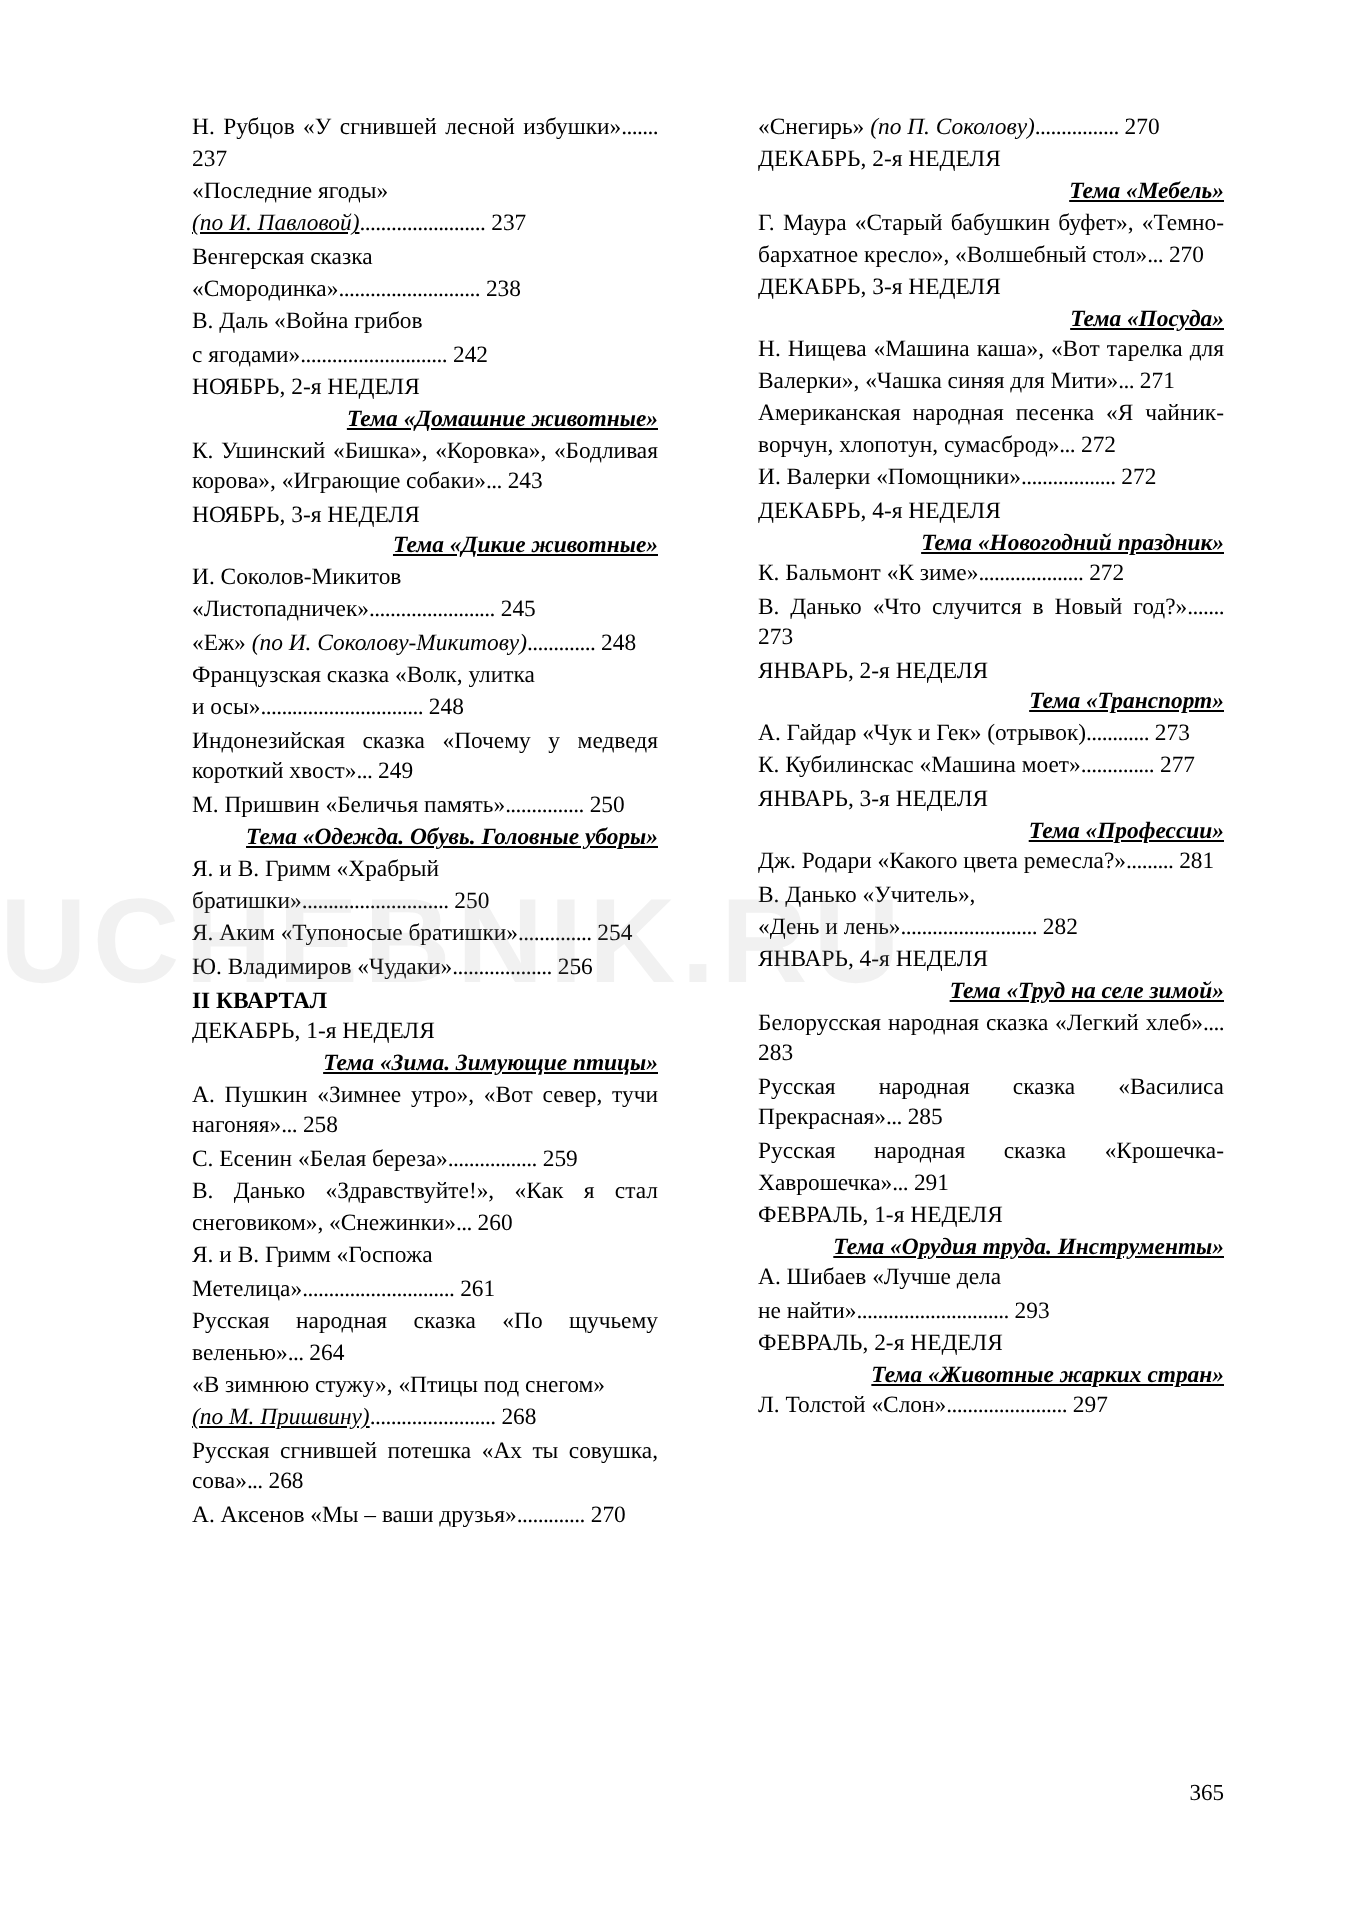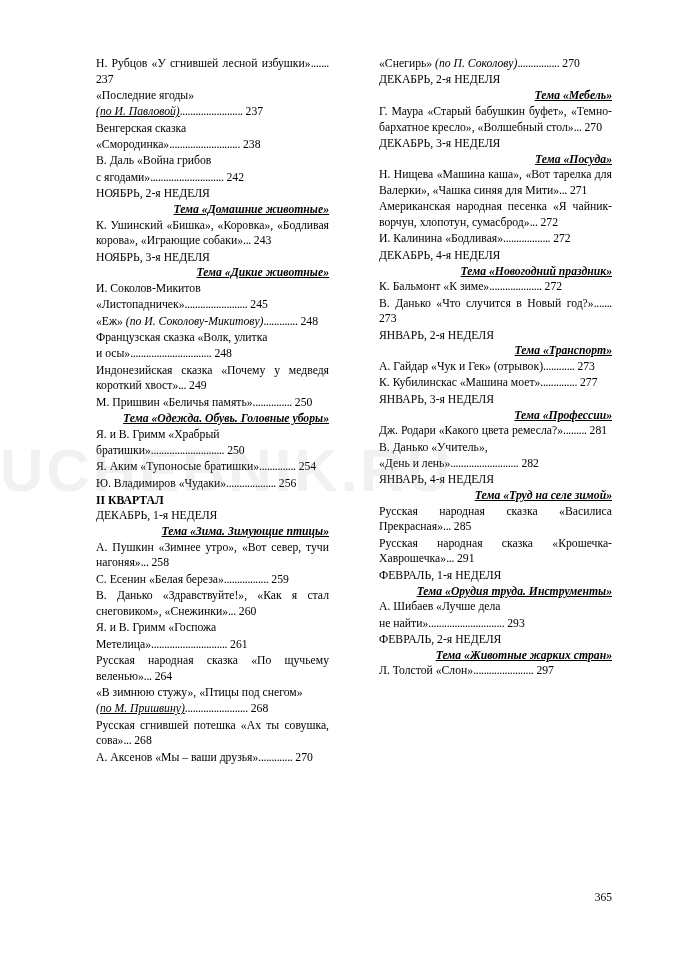--- a/index.html
+++ b/index.html
@@ -147,36 +147,37 @@
       </div>
     <div class="col" id="col1">
         <div class="entry"><span class="lead">«Снегирь» <i>(по П. Соколову)</i></span><span class="dots">................</span> <span class="pg">270</span></div>
         <div class="section-label">ДЕКАБРЬ, 2-я НЕДЕЛЯ</div>
         <div class="heading bold ital">Тема «Мебель»</div>
         <div class="entry"><span class="lead">Г. Маура «Старый бабушкин буфет», «Темно-бархатное кресло», «Волшебный стол»</span><span class="dots">...</span> <span class="pg">270</span></div>
         <div class="section-label">ДЕКАБРЬ, 3-я НЕДЕЛЯ</div>
         <div class="heading bold ital">Тема «Посуда»</div>
         <div class="entry"><span class="lead">Н. Нищева «Машина каша», «Вот тарелка для Валерки», «Чашка синяя для Мити»</span><span class="dots">...</span> <span class="pg">271</span></div>
         <div class="entry"><span class="lead">Американская народная песенка «Я чайник-ворчун, хлопотун, сумасброд»</span><span class="dots">...</span> <span class="pg">272</span></div>
-        <div class="entry"><span class="lead">И. Калинина «Бодливая»</span><span class="dots">..................</span> <span class="pg">272</span></div>
+        <div class="entry"><span class="lead">И. Валерки «Помощники»</span><span class="dots">..................</span> <span class="pg">272</span></div>
         <div class="section-label">ДЕКАБРЬ, 4-я НЕДЕЛЯ</div>
         <div class="heading bold ital">Тема «Новогодний праздник»</div>
         <div class="entry"><span class="lead">К. Бальмонт «К зиме»</span><span class="dots">....................</span> <span class="pg">272</span></div>
         <div class="entry"><span class="lead">В. Данько «Что случится в Новый год?»</span><span class="dots">.......</span> <span class="pg">273</span></div>
         <div class="section-label">ЯНВАРЬ, 2-я НЕДЕЛЯ</div>
         <div class="heading bold ital">Тема «Транспорт»</div>
         <div class="entry"><span class="lead">А. Гайдар «Чук и Гек» (отрывок)</span><span class="dots">............</span> <span class="pg">273</span></div>
         <div class="entry"><span class="lead">К. Кубилинскас «Машина моет»</span><span class="dots">..............</span> <span class="pg">277</span></div>
         <div class="section-label">ЯНВАРЬ, 3-я НЕДЕЛЯ</div>
         <div class="heading bold ital">Тема «Профессии»</div>
         <div class="entry"><span class="lead">Дж. Родари «Какого цвета ремесла?»</span><span class="dots">.........</span> <span class="pg">281</span></div>
         <div class="entry"><span class="lead">В. Данько «Учитель»,</span></div>
         <div class="entry"><span class="lead">«День и лень»</span><span class="dots">..........................</span> <span class="pg">282</span></div>
         <div class="section-label">ЯНВАРЬ, 4-я НЕДЕЛЯ</div>
         <div class="heading bold ital">Тема «Труд на селе зимой»</div>
+        <div class="entry"><span class="lead">Белорусская народная сказка «Легкий хлеб»</span><span class="dots">....</span> <span class="pg">283</span></div>
         <div class="entry"><span class="lead">Русская народная сказка «Василиса Прекрасная»</span><span class="dots">...</span> <span class="pg">285</span></div>
         <div class="entry"><span class="lead">Русская народная сказка «Крошечка-Хаврошечка»</span><span class="dots">...</span> <span class="pg">291</span></div>
         <div class="section-label">ФЕВРАЛЬ, 1-я НЕДЕЛЯ</div>
         <div class="heading bold ital">Тема «Орудия труда. Инструменты»</div>
         <div class="entry"><span class="lead">А. Шибаев «Лучше дела</span></div>
         <div class="entry"><span class="lead">не найти»</span><span class="dots">.............................</span> <span class="pg">293</span></div>
         <div class="section-label">ФЕВРАЛЬ, 2-я НЕДЕЛЯ</div>
         <div class="heading bold ital">Тема «Животные жарких стран»</div>
         <div class="entry"><span class="lead">Л. Толстой «Слон»</span><span class="dots">.......................</span> <span class="pg">297</span></div>
       </div>

